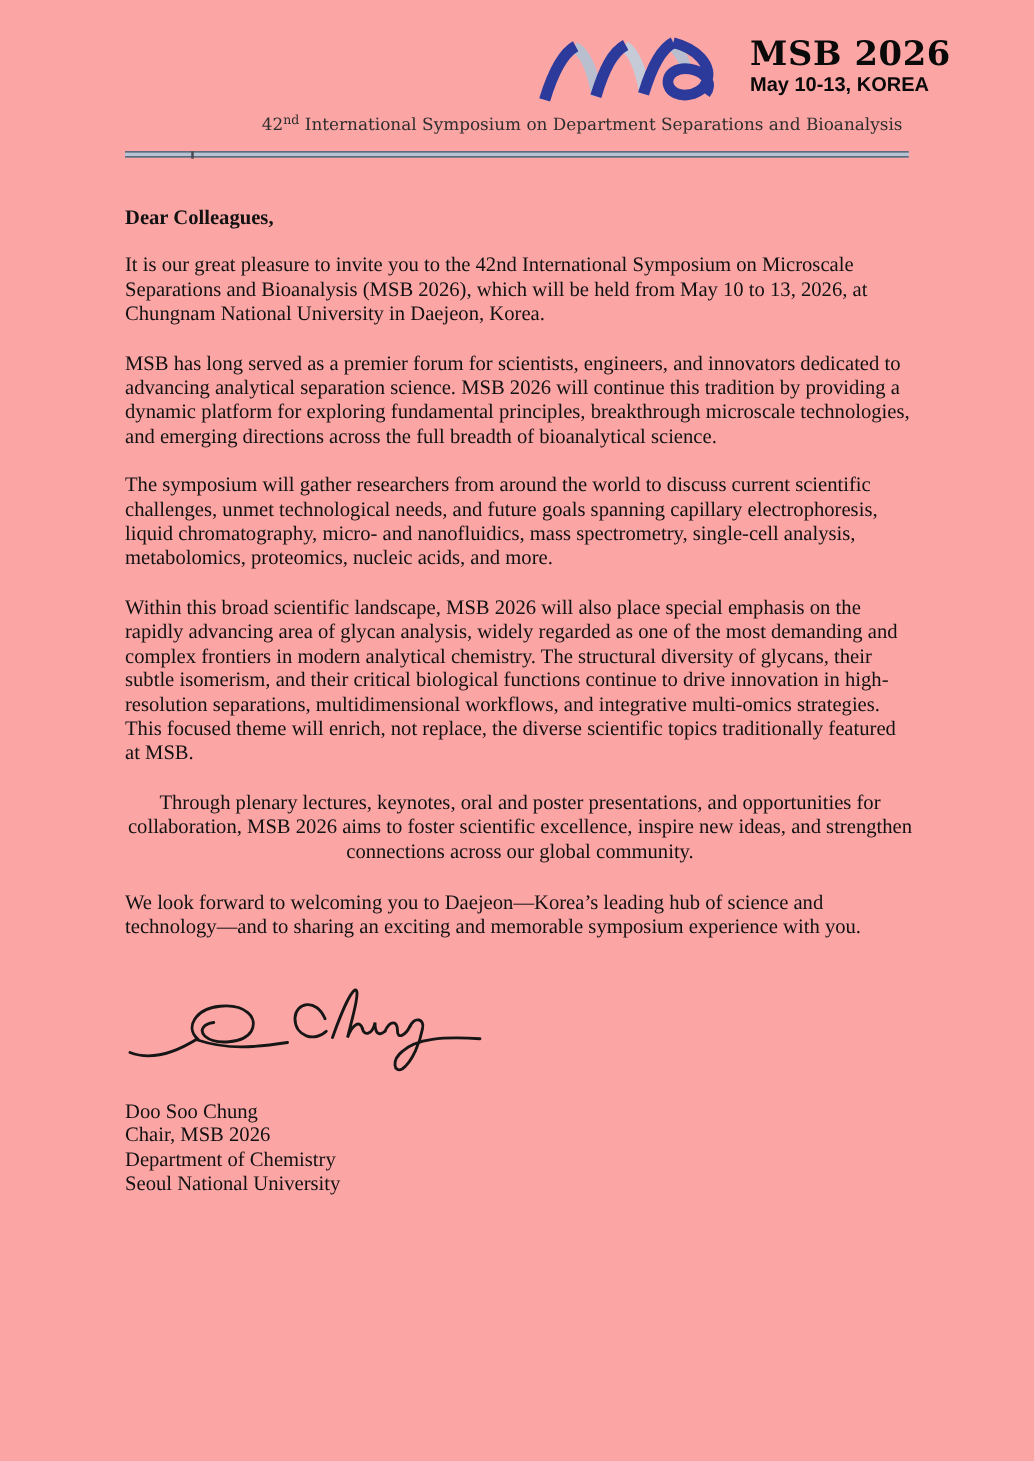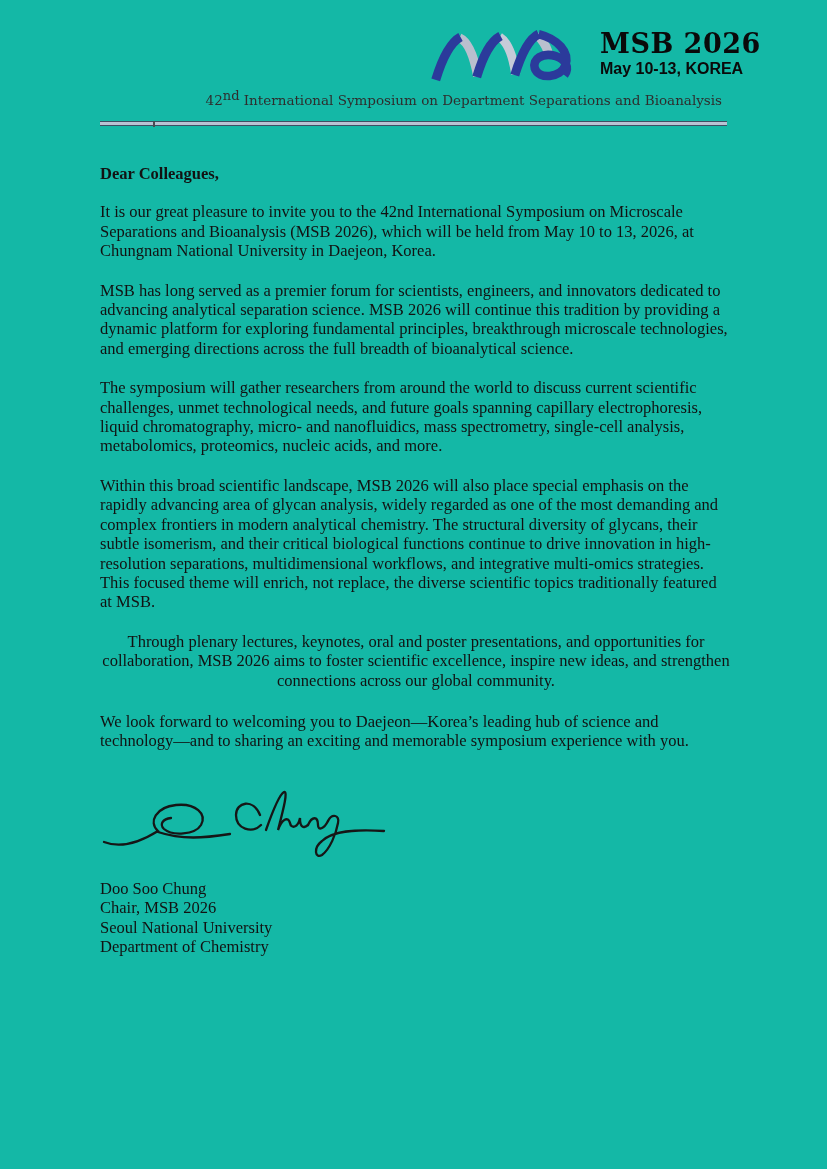--- a/index.html
+++ b/index.html
@@ -1,19 +1,19 @@
 <!DOCTYPE html>
 <html><head>
 <meta charset="utf-8">
 <style>
   html,body{margin:0;padding:0;background:#e8e8e8;}
   .page{
     position:relative;
     width:827px;height:1169px;
-    background:#14b8a6;
+    background:#fca5a5;
     margin:0 auto;
     overflow:hidden;
     font-family:"Liberation Serif", serif;
     color:#121212;
   }
   
   .logo-group{position:absolute;top:26px;left:430px;display:flex;align-items:flex-start;}
   .helix{width:162px;height:62px;display:block;}
   .logo-text{margin-left:8px;padding-top:4px;}
   .logo-title{
@@ -24,21 +24,21 @@
   .logo-sub{
     font-family:"Liberation Sans", sans-serif;
     font-weight:bold;font-size:16px;line-height:17px;color:#0a0a0a;
     margin-top:2px;white-space:nowrap;
   }
   .event-line{
     position:absolute;top:92px;left:100px;width:622px;
     text-align:right;font-family:"DejaVu Serif", serif;
     font-size:13.5px;color:#2e2e2e;white-space:nowrap;
   }
-  .event-line sup{font-size:13px;vertical-align:super;line-height:0;margin-top:25px;}
+  .event-line sup{font-size:10px;vertical-align:super;line-height:0;margin-top:25px;}
   .divider{
     position:absolute;top:121px;left:100px;width:627px;height:5px;
     border-top:1.5px solid #3f4e63;
     border-bottom:1.5px solid #3f4e63;
     background:#b7c3d3;
     box-sizing:border-box;
   }
   .divider-tick{
     position:absolute;left:53px;top:-1px;width:1.5px;height:6px;
     background:#4a4a52;
@@ -108,18 +108,18 @@
         <path d="M166,45 C172,28 180,9 184,7 C188,6 184,22 178,45 C182,34 188,31 190,38"></path>
         <path d="M190,38 C191,44 198,43 200,33 C200,40 202,45 208,40"></path>
         <path d="M208,40 C212,31 218,31 218,40 C218,46 224,44 228,36"></path>
         <path d="M228,36 C232,28 240,30 238,38 C236,49 230,64 222,70 C215,74 213,63 222,56 C233,46 254,44 284,46"></path>
       </g>
     </svg>
 
     <div>
       <div class="sig-line">Doo Soo Chung</div>
       <div class="sig-line">Chair, MSB 2026</div>
+      <div class="sig-line">Department of Chemistry</div>
       <div class="sig-line">Seoul National University</div>
-      <div class="sig-line">Department of Chemistry</div>
     </div>
   </div>
 
 </div>
 
 </body></html>

